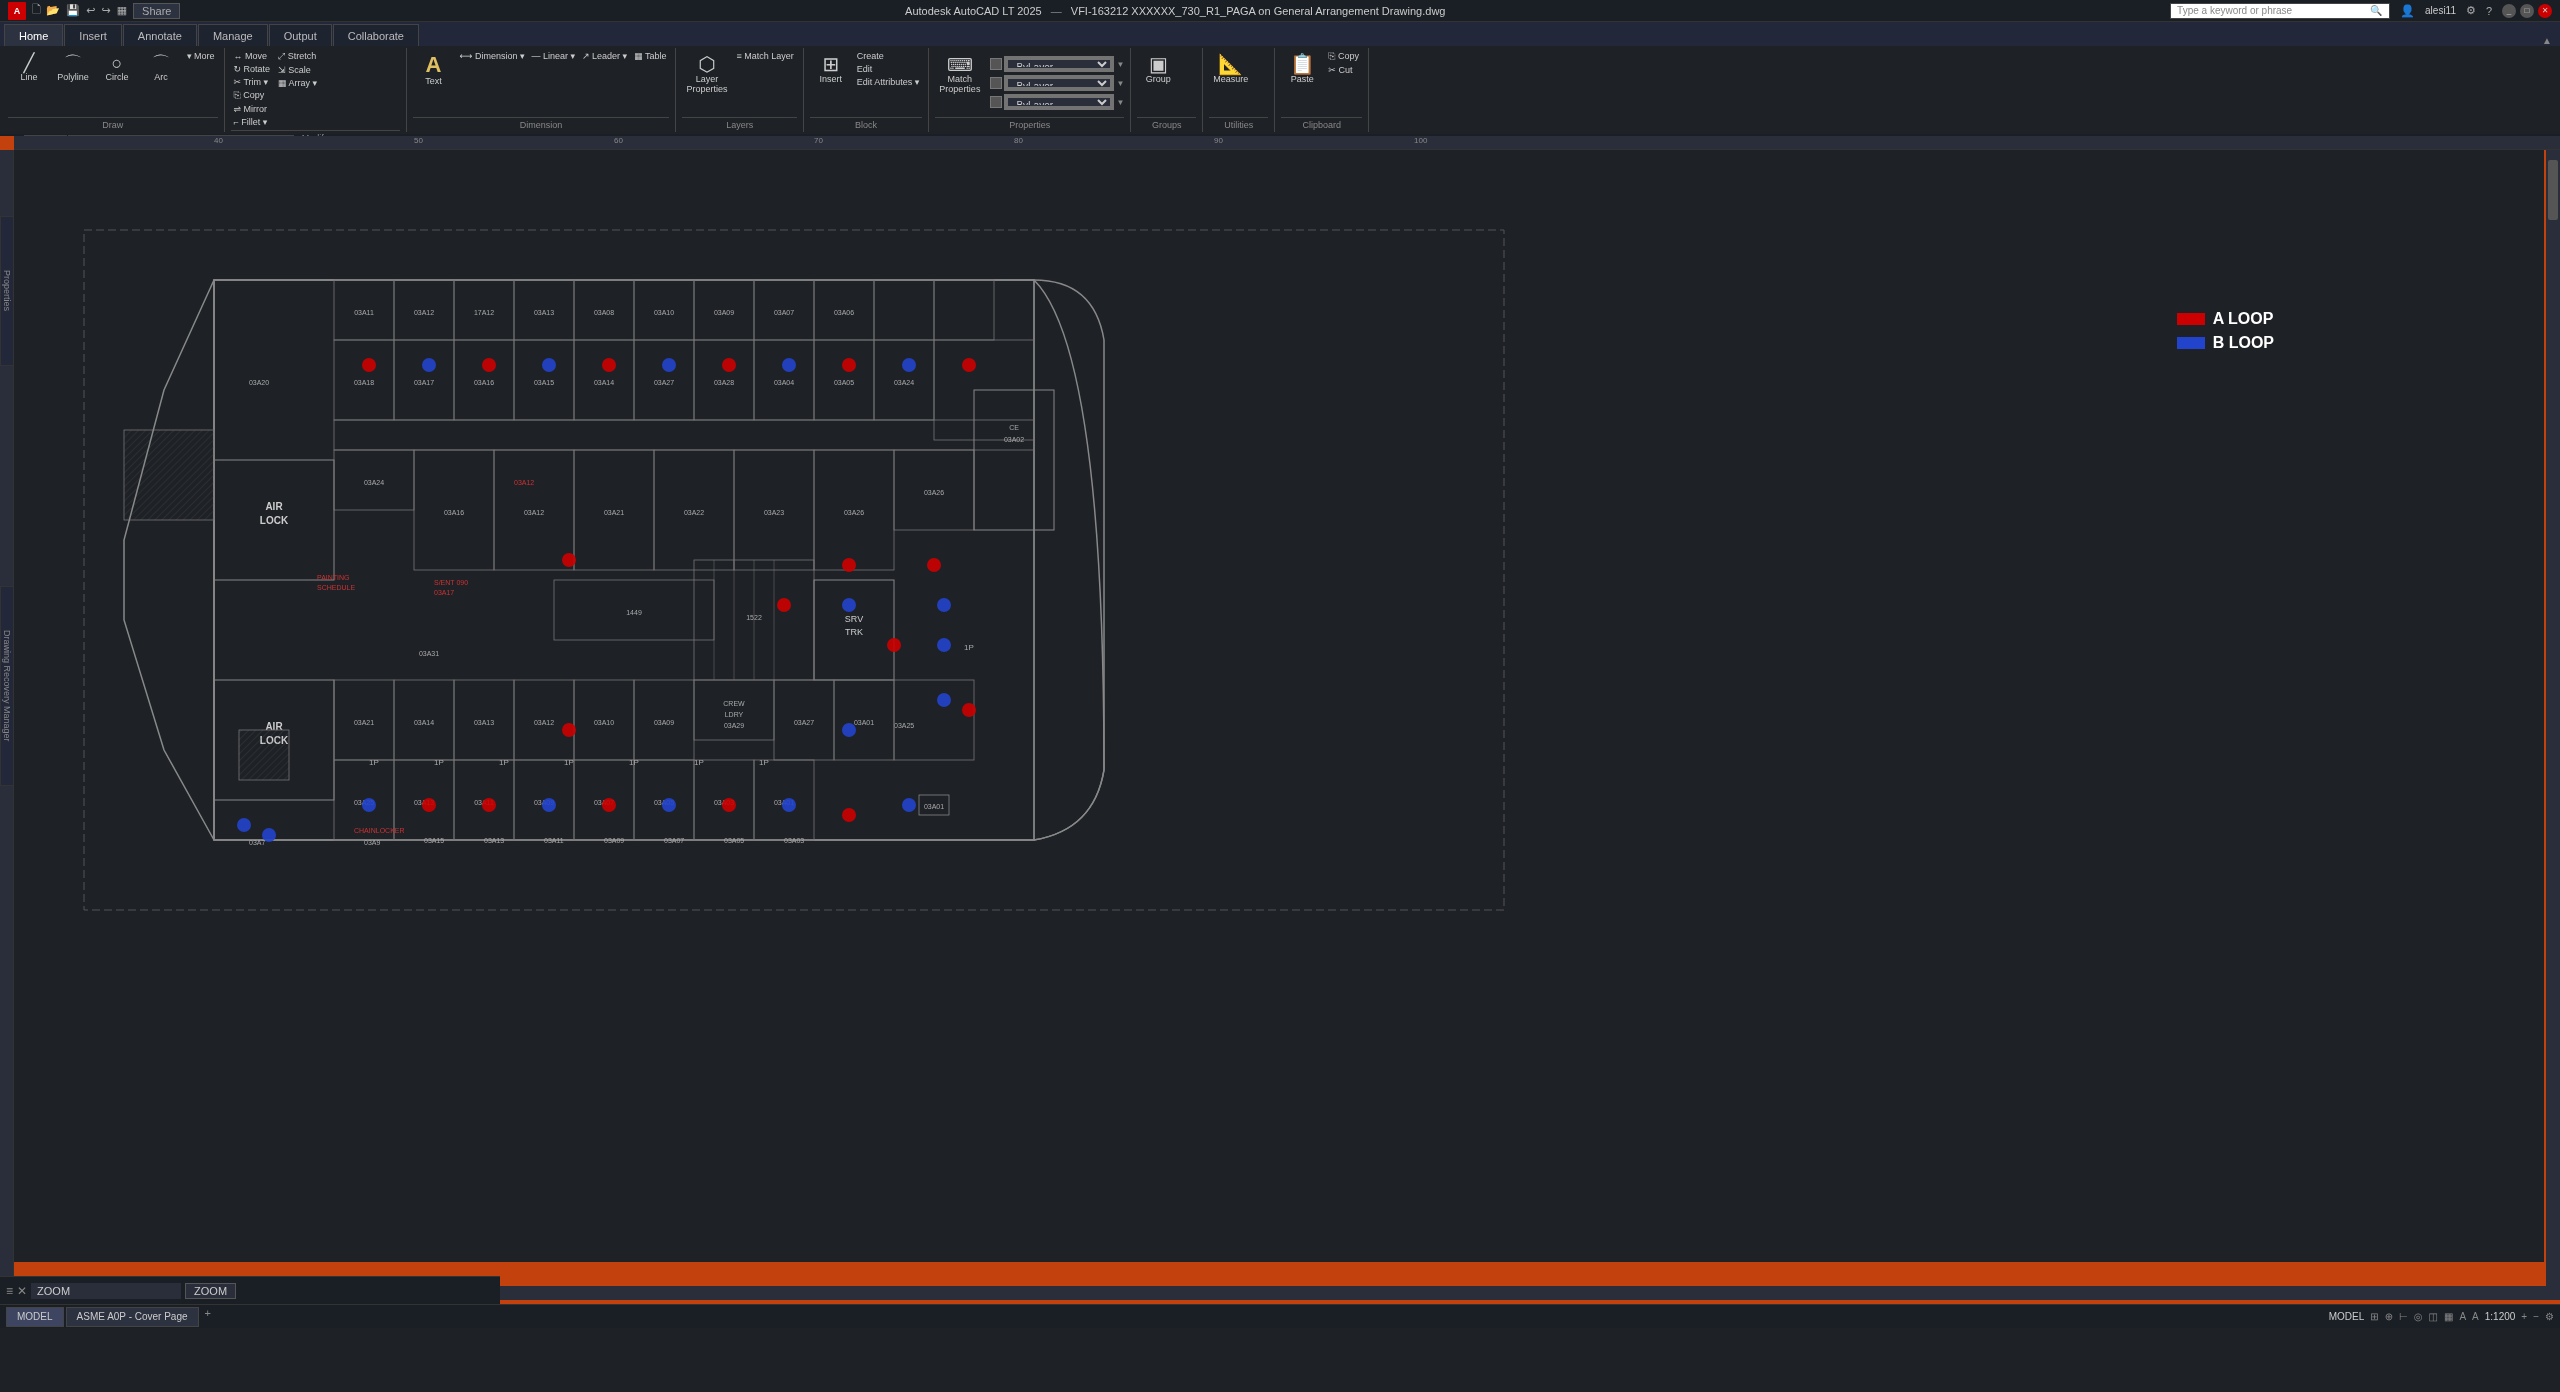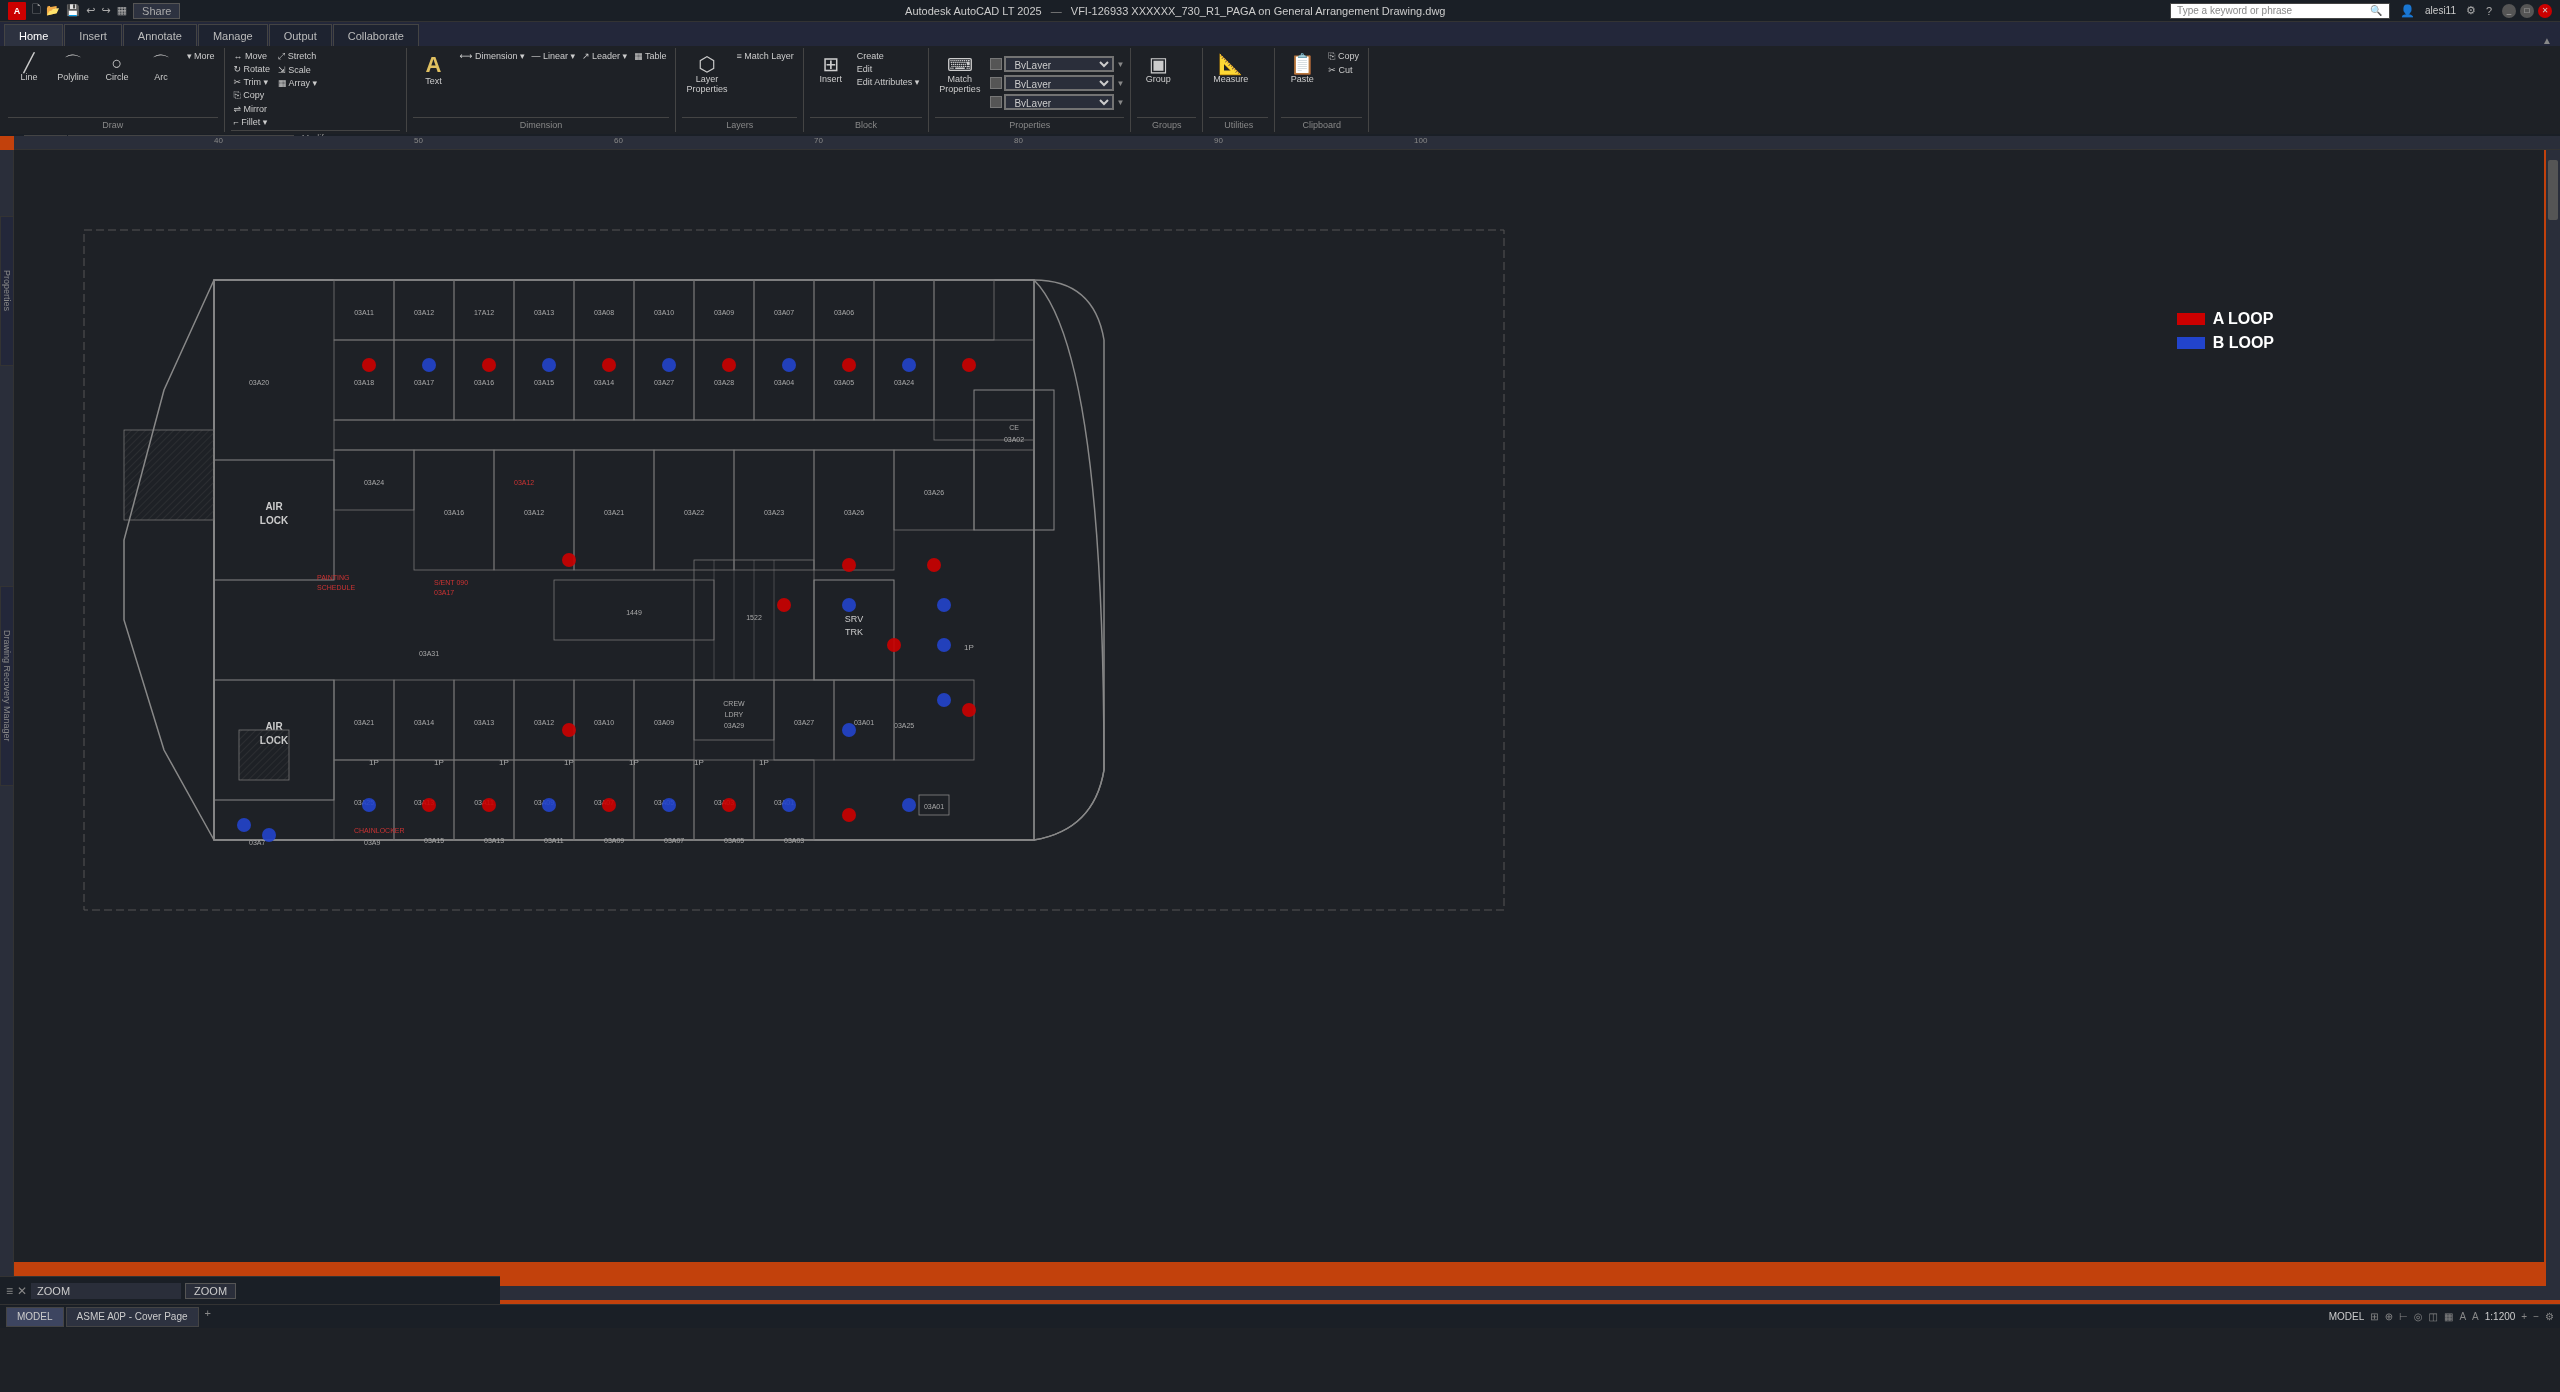--- a/index.html
+++ b/index.html
@@ -81,21 +81,21 @@
     
     #cad-svg { position: absolute; top: 60px; left: 80px; }
 
     
     .zoom-label { background: #2a2e3a; border: 1px solid #555; padding: 1px 8px; font-size: 11px; color: #ccc; }
 
     
     .dropdown-arrow { font-size: 8px; color: #888; }
 
     
-    .layer-select { background: #2a2e3a; border: 2px solid #737373; color: #ccc; font-size: 10px; padding: 1px 4px; width: 130px; height: 16px; }
+    .layer-select { background: #2a2e3a; border: 4px solid #737373; color: #ccc; font-size: 10px; padding: 1px 4px; width: 130px; height: 16px; }
 
     
     .v-panel { position: absolute; writing-mode: vertical-rl; font-size: 9px; color: #888; background: #23273a; display: flex; align-items: center; justify-content: center; border: 1px solid #333; cursor: pointer; }
   </style>
 </head>
 <body>
 
 <div id="title-bar">
   <div class="left">
     <div class="app-logo">A</div>
@@ -104,21 +104,21 @@
     <span style="color:#aaa;cursor:pointer;font-size:11px;">📂</span>
     <span style="color:#aaa;cursor:pointer;font-size:11px;">💾</span>
     <span style="color:#aaa;cursor:pointer;font-size:11px;">↩</span>
     <span style="color:#aaa;cursor:pointer;font-size:11px;">↪</span>
     <span style="color:#aaa;cursor:pointer;font-size:11px;">▦</span>
     <span style="color:#aaa;cursor:pointer;font-size:11px;background:#2d3240;padding:1px 8px;border:1px solid #555;">Share</span>
   </div>
   <div style="flex:1;text-align:center;">
     <span style="font-size:11px;color:#ccc;">Autodesk AutoCAD LT 2025</span>
     <span style="font-size:11px;color:#888;margin:0 6px;">—</span>
-    <span style="font-size:11px;color:#ccc;">VFI-126933 XXXXXX_730_R1_PAGA on General Arrangement Drawing.dwg</span>
+    <span style="font-size:11px;color:#ccc;">VFI-163212 XXXXXX_730_R1_PAGA on General Arrangement Drawing.dwg</span>
   </div>
   <div class="right">
     <div class="search-bar">
       <span style="color:#888;font-size:10px;">Type a keyword or phrase</span>
       <span style="margin-left:auto;color:#888;">🔍</span>
     </div>
     <span style="color:#aaa;font-size:12px;cursor:pointer;">👤</span>
     <span style="color:#ccc;font-size:10px;">alesi11</span>
     <span style="color:#aaa;cursor:pointer;">⚙</span>
     <span style="color:#aaa;cursor:pointer;">?</span>

